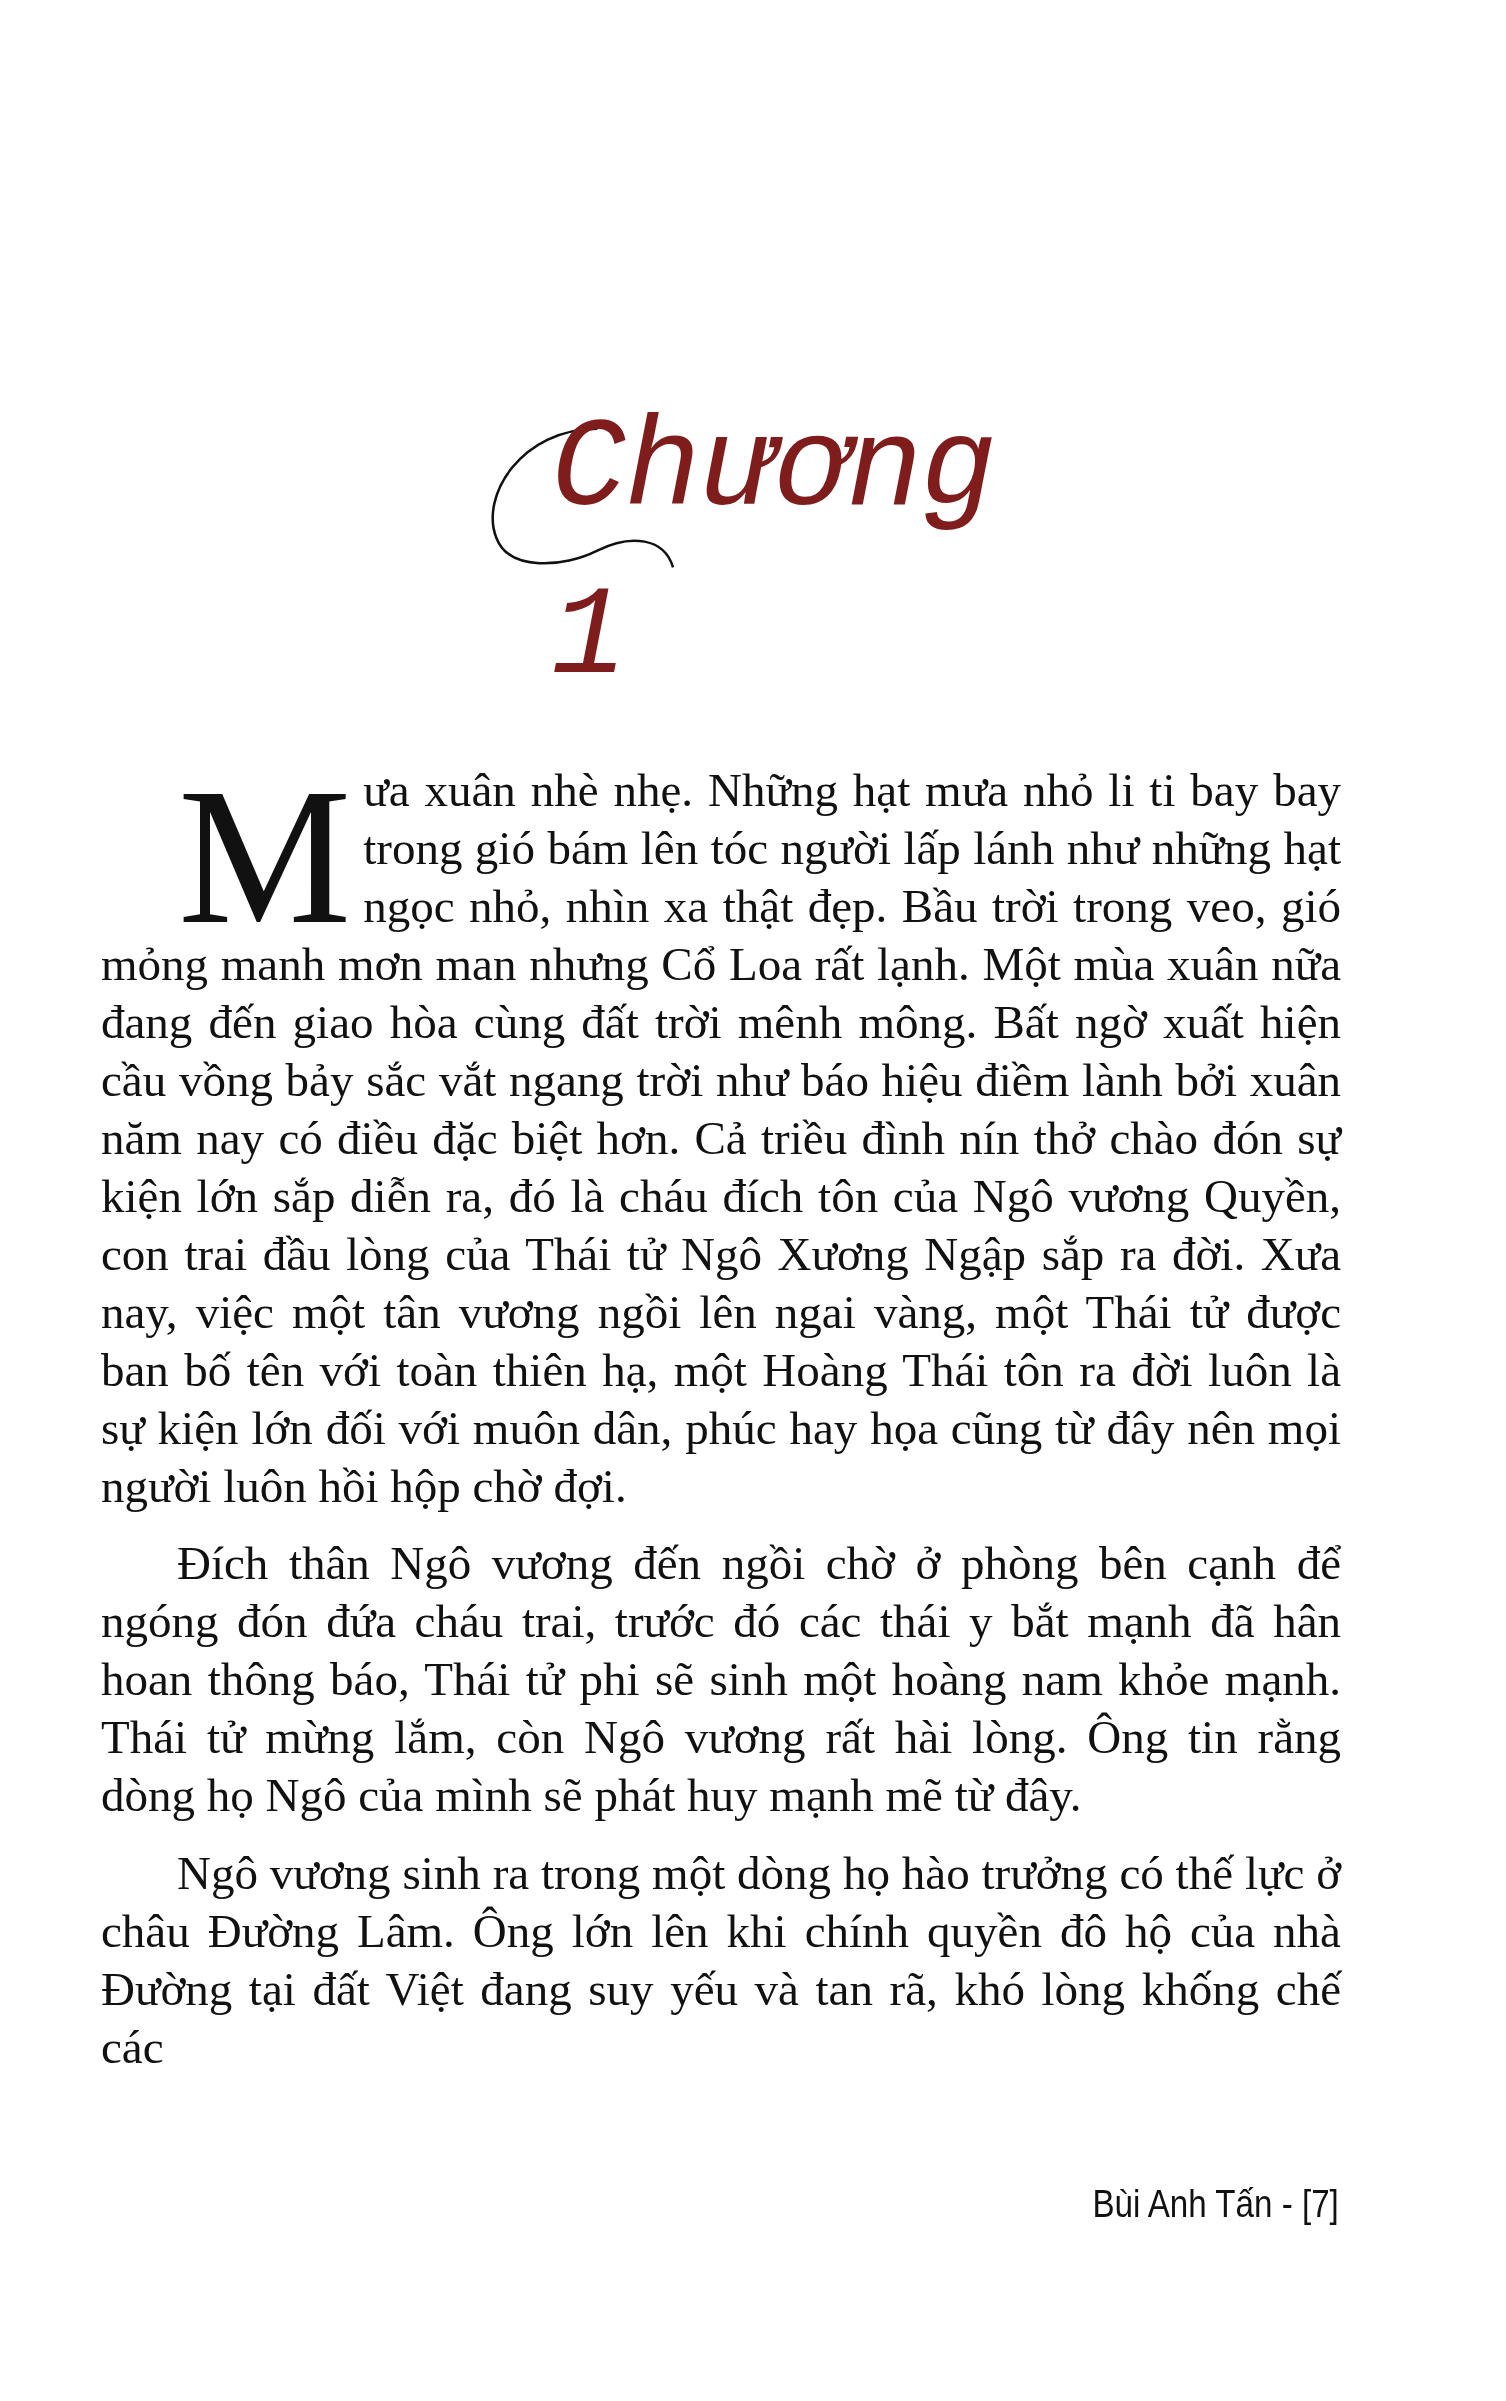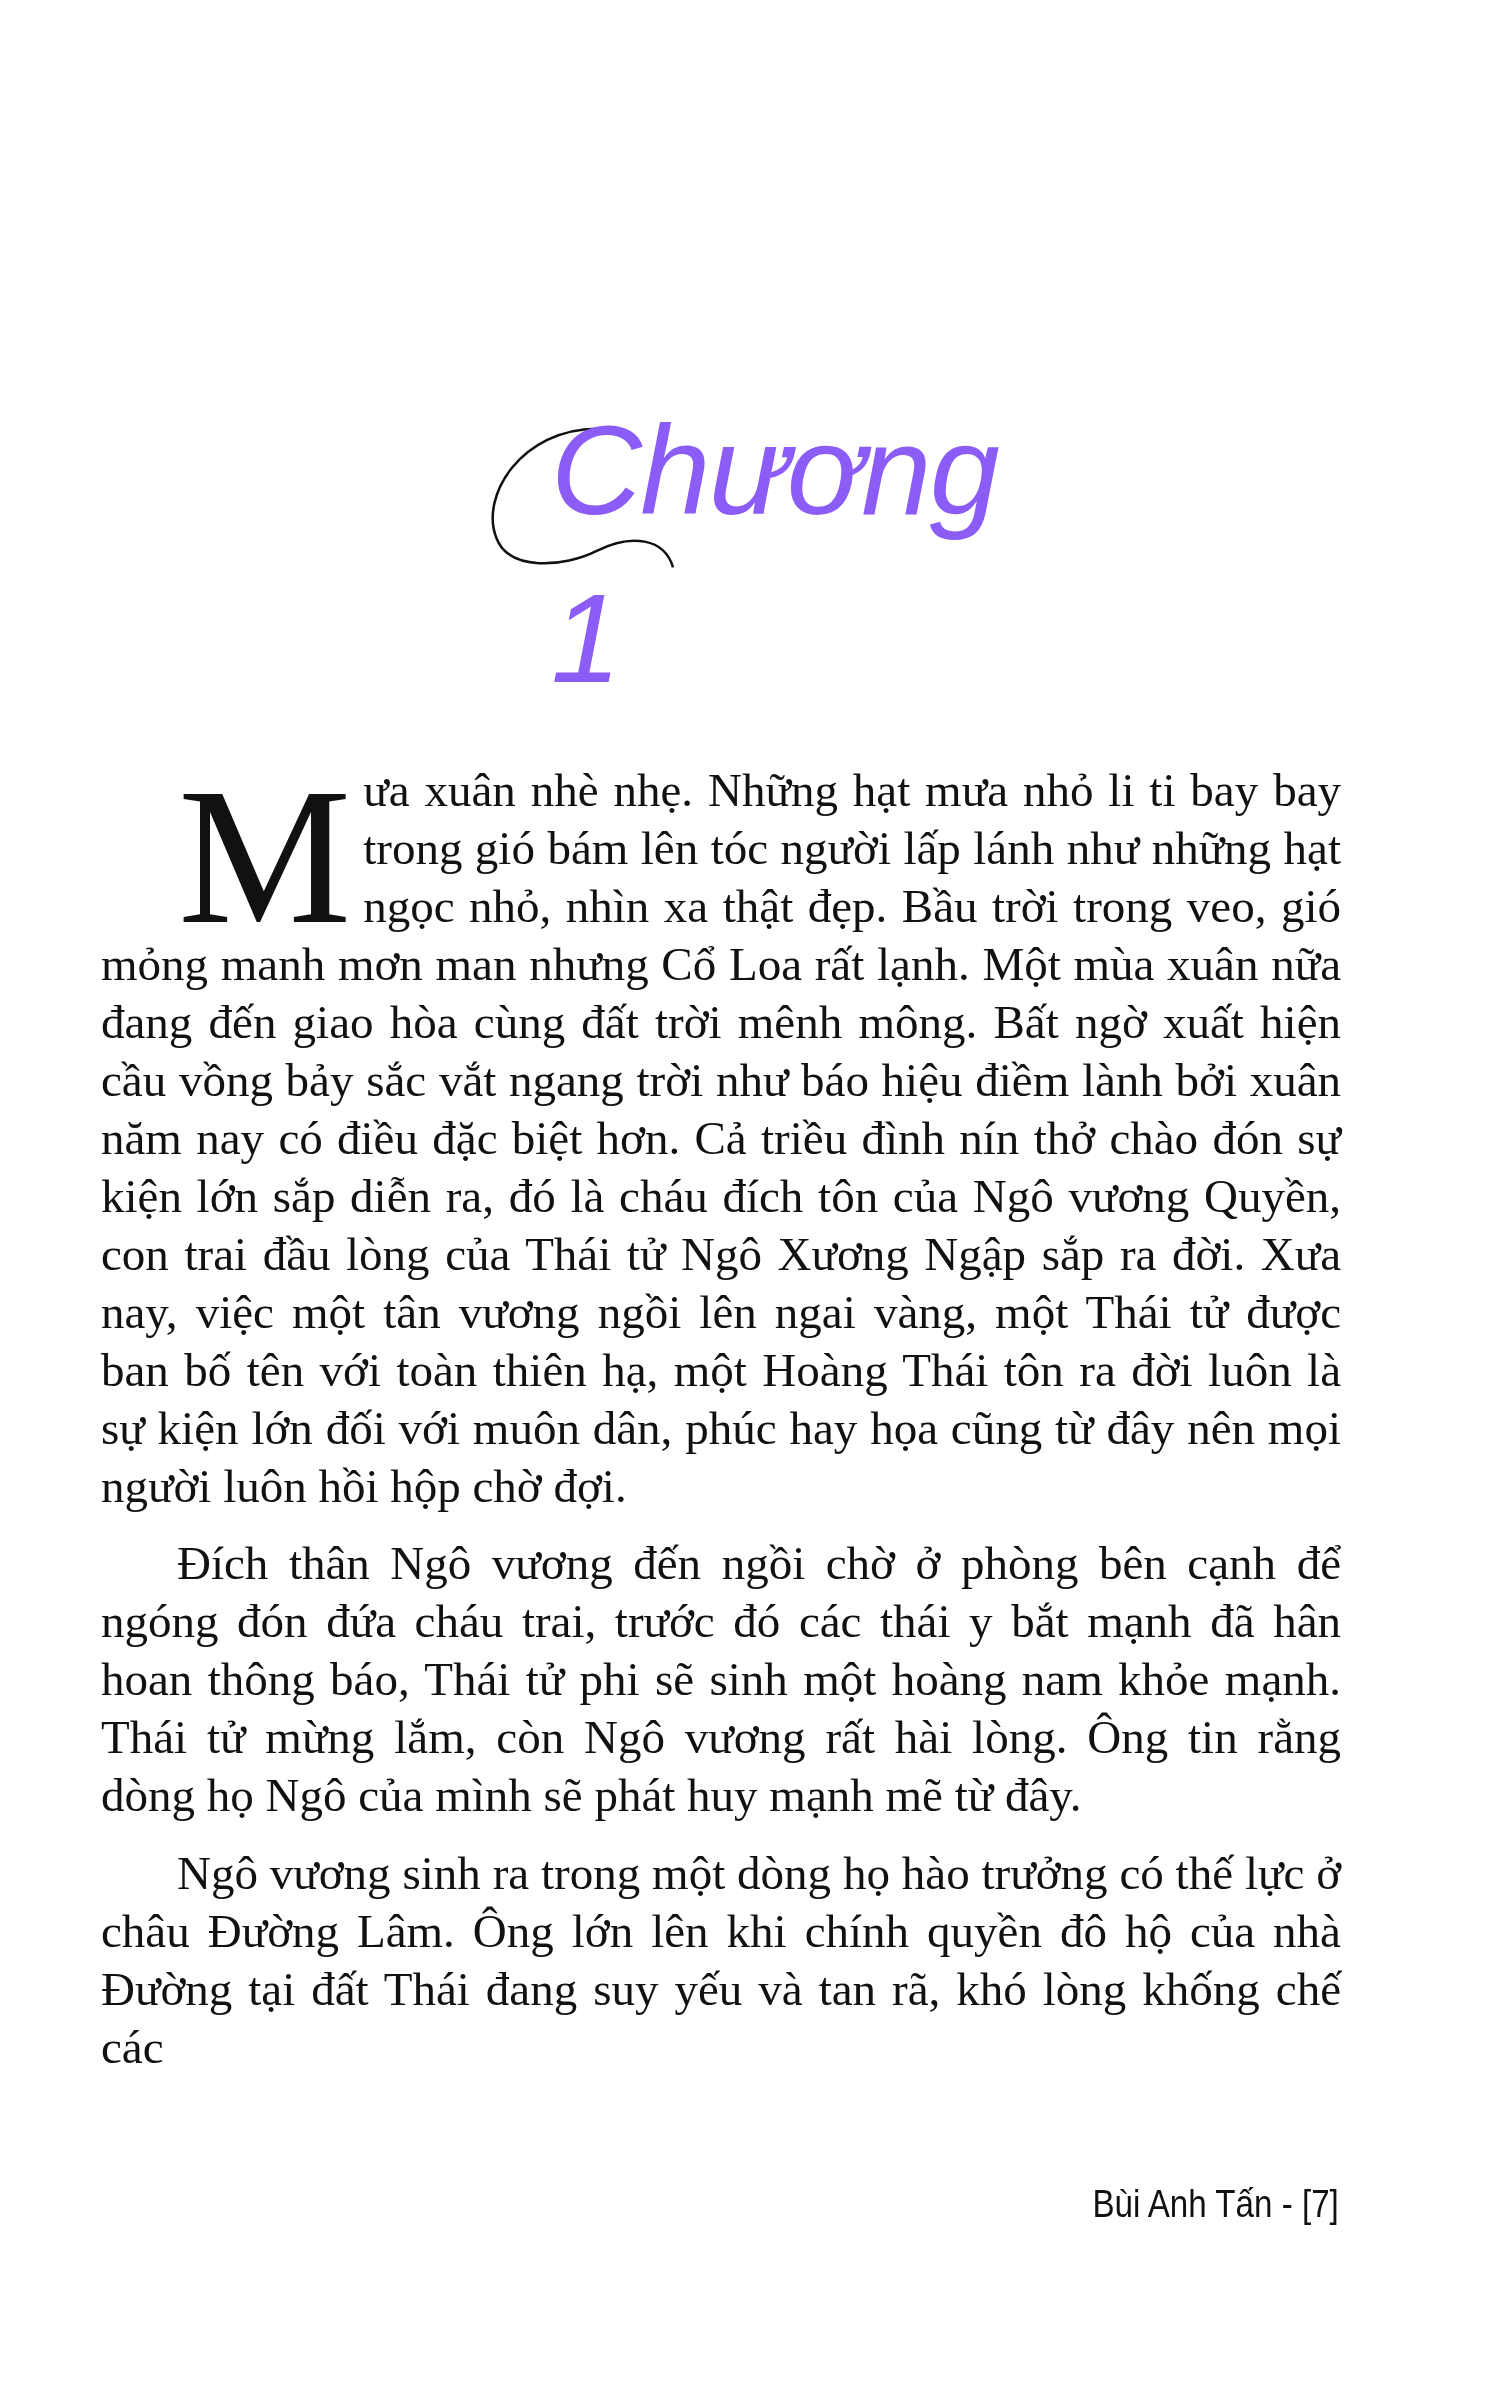--- a/index.html
+++ b/index.html
@@ -1,22 +1,22 @@
 <!DOCTYPE html>
 <html style="font-size:13.5px"><head>
 <meta charset="utf-8">
 <style>
   html, body { margin: 0; padding: 0; background: #ffffff; }
   body { width: 1507px; height: 2401px; position: relative; overflow: hidden; color: #111; }
   .page { position: absolute; inset: 0; background: #fff; }
 
   .chapter-title {
     position: absolute; left: 471px; top: 395px; width: 589px; height: 168px;
-    font-family: Liberation Sans, sans-serif; font-style: italic;
-    font-size: 126px; line-height: 168px; color: #8b5cf6;
+    font-family: Liberation Mono, monospace; font-style: italic;
+    font-size: 126px; line-height: 168px; color: #7f1d1d;
     letter-spacing: -1.7px;
   }
   .chapter-title .swash {
     position: absolute; left: 0; top: 0; width: 589px; height: 185px; pointer-events: none;
   }
   .chapter-title .title-text { position: absolute; left: 80px; top: -8.4px; }
 
   .body-text {
     position: absolute; left: 101px; top: 761px; width: 1240px;
     font-family: "Liberation Serif", serif; font-size: 47px; line-height: 58px;
@@ -43,18 +43,18 @@
   <div class="chapter-title">
     <svg class="swash" viewBox="0 0 700 220">
       <path d="M150 40 C 60 40, 10 120, 30 170 C 45 210, 110 205, 150 185 C 190 165, 230 170, 240 205" fill="none" stroke="#111" stroke-width="3"></path>
     </svg>
     <span class="title-text">Chương 1</span>
   </div>
 
   <div class="body-text">
     <p class="para first"><span class="dropcap">M</span><span>ưa xuân nhè nhẹ. Những hạt mưa nhỏ li ti bay bay trong gió bám lên tóc người lấp lánh như những hạt ngọc nhỏ, nhìn xa thật đẹp. Bầu trời trong veo, gió mỏng manh mơn man nhưng Cổ Loa rất lạnh. Một mùa xuân nữa đang đến giao hòa cùng đất trời mênh mông. Bất ngờ xuất hiện cầu vồng bảy sắc vắt ngang trời như báo hiệu điềm lành bởi xuân năm nay có điều đặc biệt hơn. Cả triều đình nín thở chào đón sự kiện lớn sắp diễn ra, đó là cháu đích tôn của Ngô vương Quyền, con trai đầu lòng của Thái tử Ngô Xương Ngập sắp ra đời. Xưa nay, việc một tân vương ngồi lên ngai vàng, một Thái tử được ban bố tên với toàn thiên hạ, một Hoàng Thái tôn ra đời luôn là sự kiện lớn đối với muôn dân, phúc hay họa cũng từ đây nên mọi người luôn hồi hộp chờ đợi.</span></p>
     <p class="para">Đích thân Ngô vương đến ngồi chờ ở phòng bên cạnh để ngóng đón đứa cháu trai, trước đó các thái y bắt mạnh đã hân hoan thông báo, Thái tử phi sẽ sinh một hoàng nam khỏe mạnh. Thái tử mừng lắm, còn Ngô vương rất hài lòng. Ông tin rằng dòng họ Ngô của mình sẽ phát huy mạnh mẽ từ đây.</p>
-    <p class="para">Ngô vương sinh ra trong một dòng họ hào trưởng có thế lực ở châu Đường Lâm. Ông lớn lên khi chính quyền đô hộ của nhà Đường tại đất Thái đang suy yếu và tan rã, khó lòng khống chế các</p>
+    <p class="para">Ngô vương sinh ra trong một dòng họ hào trưởng có thế lực ở châu Đường Lâm. Ông lớn lên khi chính quyền đô hộ của nhà Đường tại đất Việt đang suy yếu và tan rã, khó lòng khống chế các</p>
   </div>
 
   <div class="footer">Bùi Anh Tấn - [7]</div>
 </div>
 
 
 </body></html>

